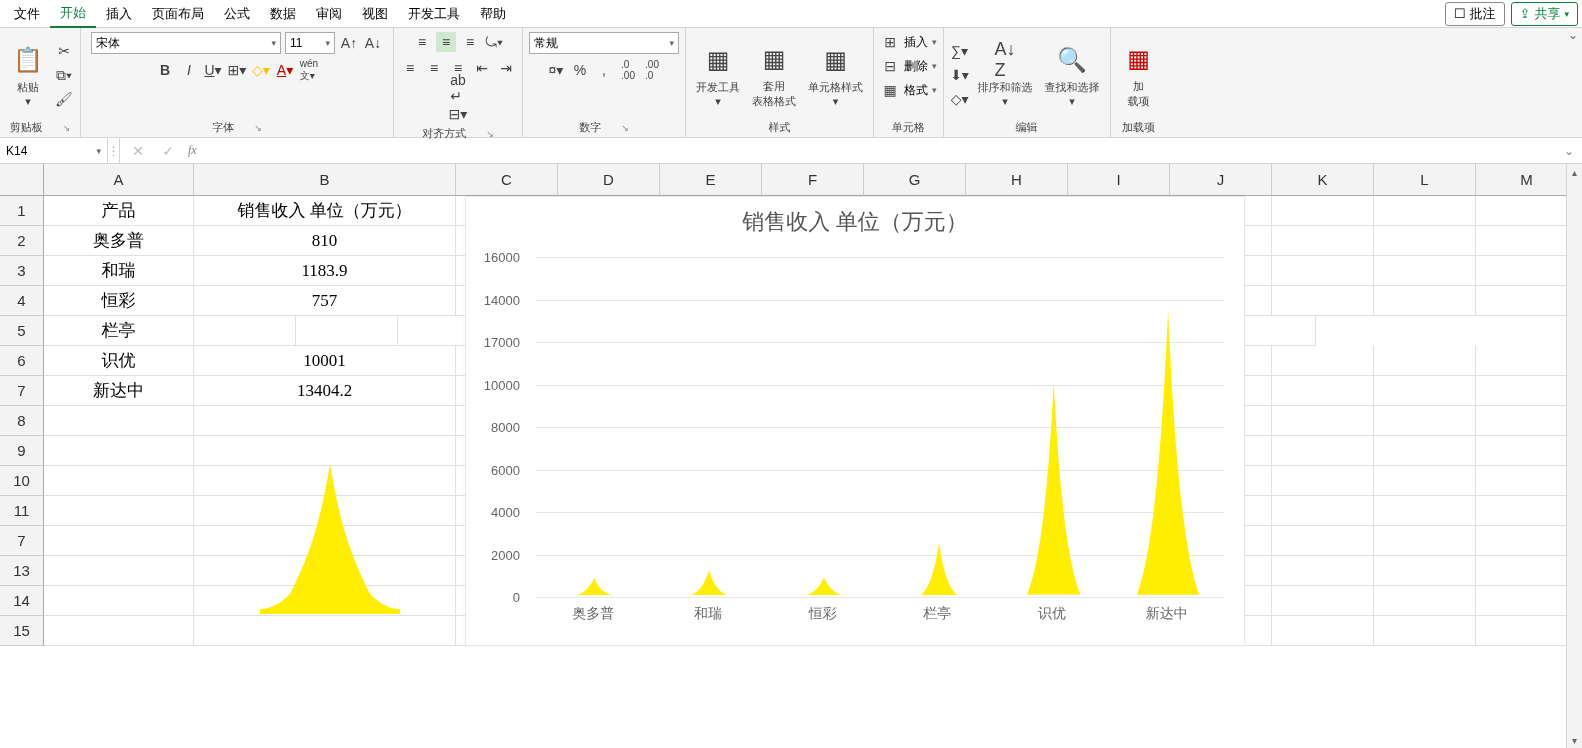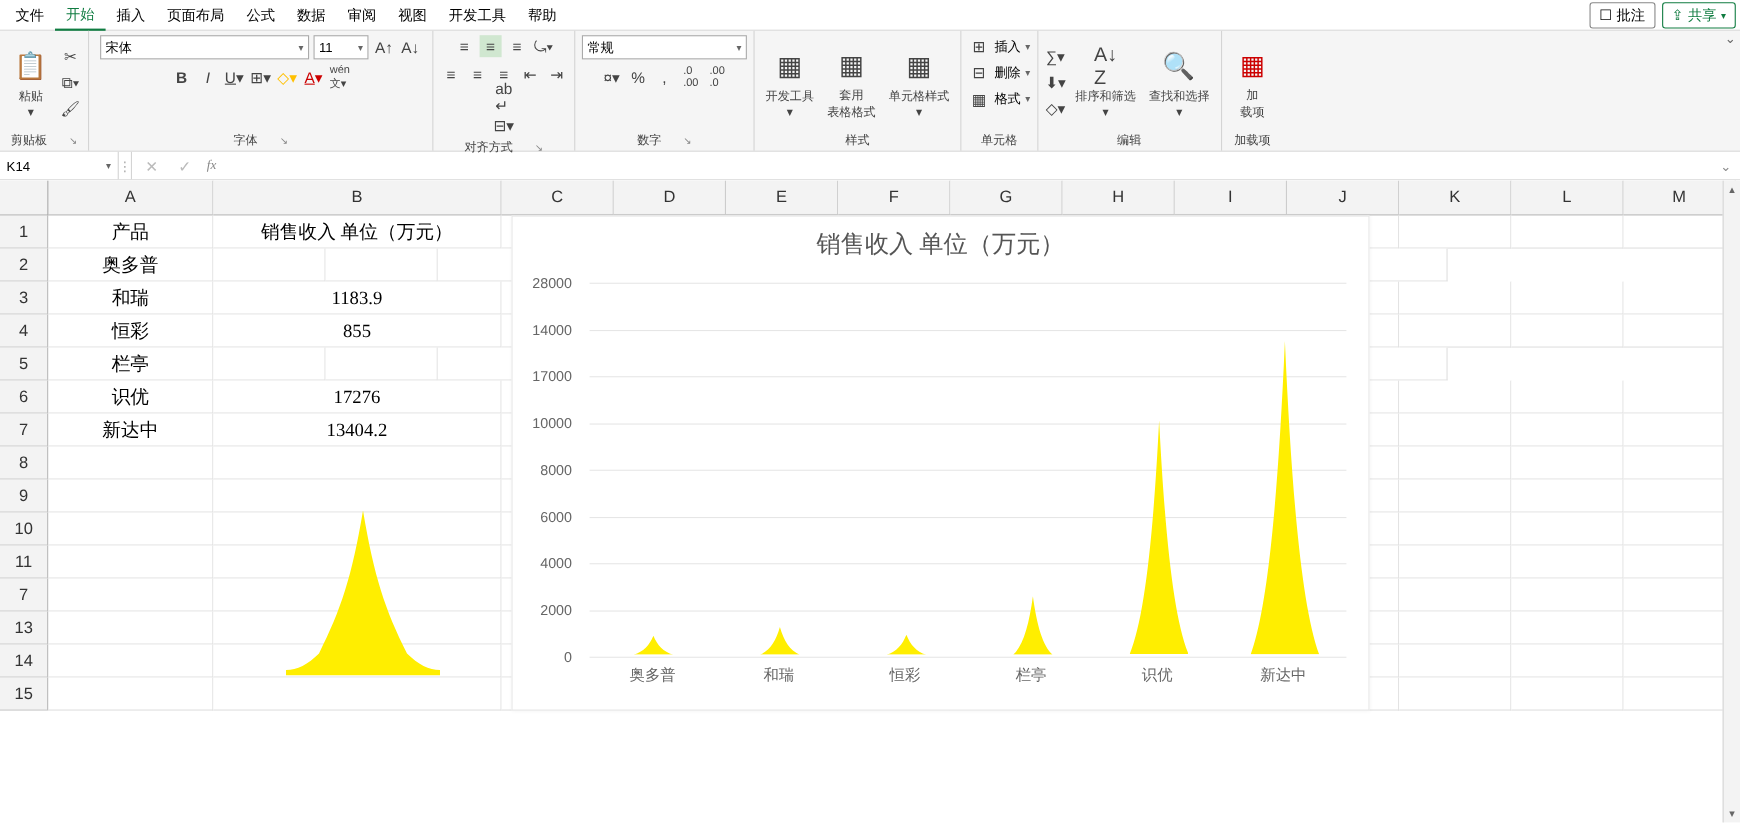--- a/index.html
+++ b/index.html
@@ -328,20 +328,21 @@
         <div class="cell" style="width: 102px;"></div>
         <div class="cell" style="width: 102px;"></div>
         <div class="cell" style="width: 102px;"></div>
         <div class="cell" style="width: 102px;"></div>
         <div class="cell" style="width: 102px;"></div>
         <div class="cell" style="width: 102px;"></div>
         <div class="cell" style="width: 102px;"></div>
       </div>
       <div class="cellrow">
         <div class="cell" style="width: 150px;">奥多普</div>
+        <div class="cell" style="width: 262px;">810</div>
         <div class="cell" style="width: 102px;"></div>
         <div class="cell" style="width: 102px;"></div>
         <div class="cell" style="width: 102px;"></div>
         <div class="cell" style="width: 102px;"></div>
         <div class="cell" style="width: 102px;"></div>
         <div class="cell" style="width: 102px;"></div>
         <div class="cell" style="width: 102px;"></div>
         <div class="cell" style="width: 102px;"></div>
         <div class="cell" style="width: 102px;"></div>
         <div class="cell" style="width: 102px;"></div>
@@ -357,21 +358,21 @@
         <div class="cell" style="width: 102px;"></div>
         <div class="cell" style="width: 102px;"></div>
         <div class="cell" style="width: 102px;"></div>
         <div class="cell" style="width: 102px;"></div>
         <div class="cell" style="width: 102px;"></div>
         <div class="cell" style="width: 102px;"></div>
         <div class="cell" style="width: 102px;"></div>
       </div>
       <div class="cellrow">
         <div class="cell" style="width: 150px;">恒彩</div>
-        <div class="cell" style="width: 262px;">855</div>
+        <div class="cell" style="width: 262px;">757</div>
         <div class="cell" style="width: 102px;"></div>
         <div class="cell" style="width: 102px;"></div>
         <div class="cell" style="width: 102px;"></div>
         <div class="cell" style="width: 102px;"></div>
         <div class="cell" style="width: 102px;"></div>
         <div class="cell" style="width: 102px;"></div>
         <div class="cell" style="width: 102px;"></div>
         <div class="cell" style="width: 102px;"></div>
         <div class="cell" style="width: 102px;"></div>
         <div class="cell" style="width: 102px;"></div>
@@ -386,21 +387,21 @@
         <div class="cell" style="width: 102px;"></div>
         <div class="cell" style="width: 102px;"></div>
         <div class="cell" style="width: 102px;"></div>
         <div class="cell" style="width: 102px;"></div>
         <div class="cell" style="width: 102px;"></div>
         <div class="cell" style="width: 102px;"></div>
         <div class="cell" style="width: 102px;"></div>
       </div>
       <div class="cellrow">
         <div class="cell" style="width: 150px;">识优</div>
-        <div class="cell" style="width: 262px;">17276</div>
+        <div class="cell" style="width: 262px;">10001</div>
         <div class="cell" style="width: 102px;"></div>
         <div class="cell" style="width: 102px;"></div>
         <div class="cell" style="width: 102px;"></div>
         <div class="cell" style="width: 102px;"></div>
         <div class="cell" style="width: 102px;"></div>
         <div class="cell" style="width: 102px;"></div>
         <div class="cell" style="width: 102px;"></div>
         <div class="cell" style="width: 102px;"></div>
         <div class="cell" style="width: 102px;"></div>
         <div class="cell" style="width: 102px;"></div>
@@ -551,21 +552,21 @@
     <div class="ctitle">销售收入 单位（万元）</div>
     <div class="yaxis" id="yaxis">
         <div class="ytick" style="top: 340px;">0</div>
         <div class="ytick" style="top: 297.5px;">2000</div>
         <div class="ytick" style="top: 255px;">4000</div>
         <div class="ytick" style="top: 212.5px;">6000</div>
         <div class="ytick" style="top: 170px;">8000</div>
         <div class="ytick" style="top: 127.5px;">10000</div>
         <div class="ytick" style="top: 85px;">17000</div>
         <div class="ytick" style="top: 42.5px;">14000</div>
-        <div class="ytick" style="top: 0px;">28000</div>
+        <div class="ytick" style="top: 0px;">16000</div>
       </div>
     <div class="plot" id="plot">
         <div class="grid" style="top: 340px;"></div>
         <div class="grid" style="top: 297.5px;"></div>
         <div class="grid" style="top: 255px;"></div>
         <div class="grid" style="top: 212.5px;"></div>
         <div class="grid" style="top: 170px;"></div>
         <div class="grid" style="top: 127.5px;"></div>
         <div class="grid" style="top: 85px;"></div>
         <div class="grid" style="top: 42.5px;"></div>

